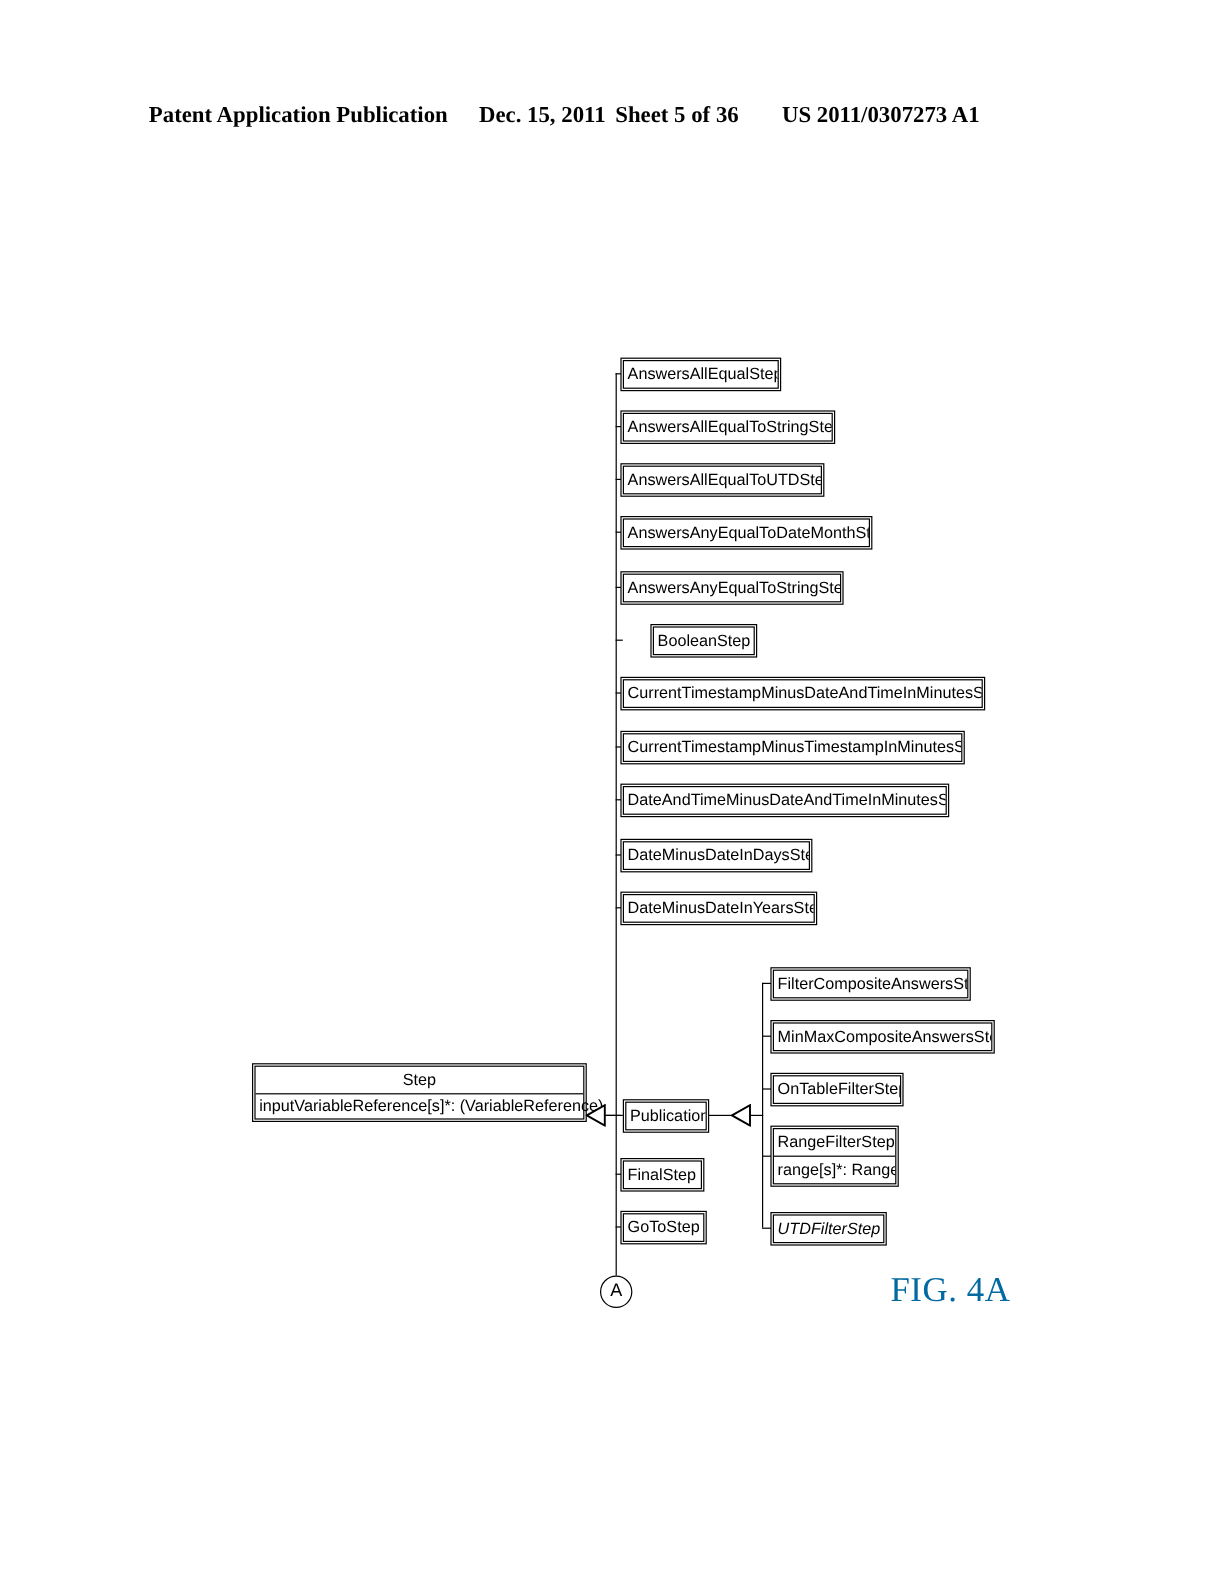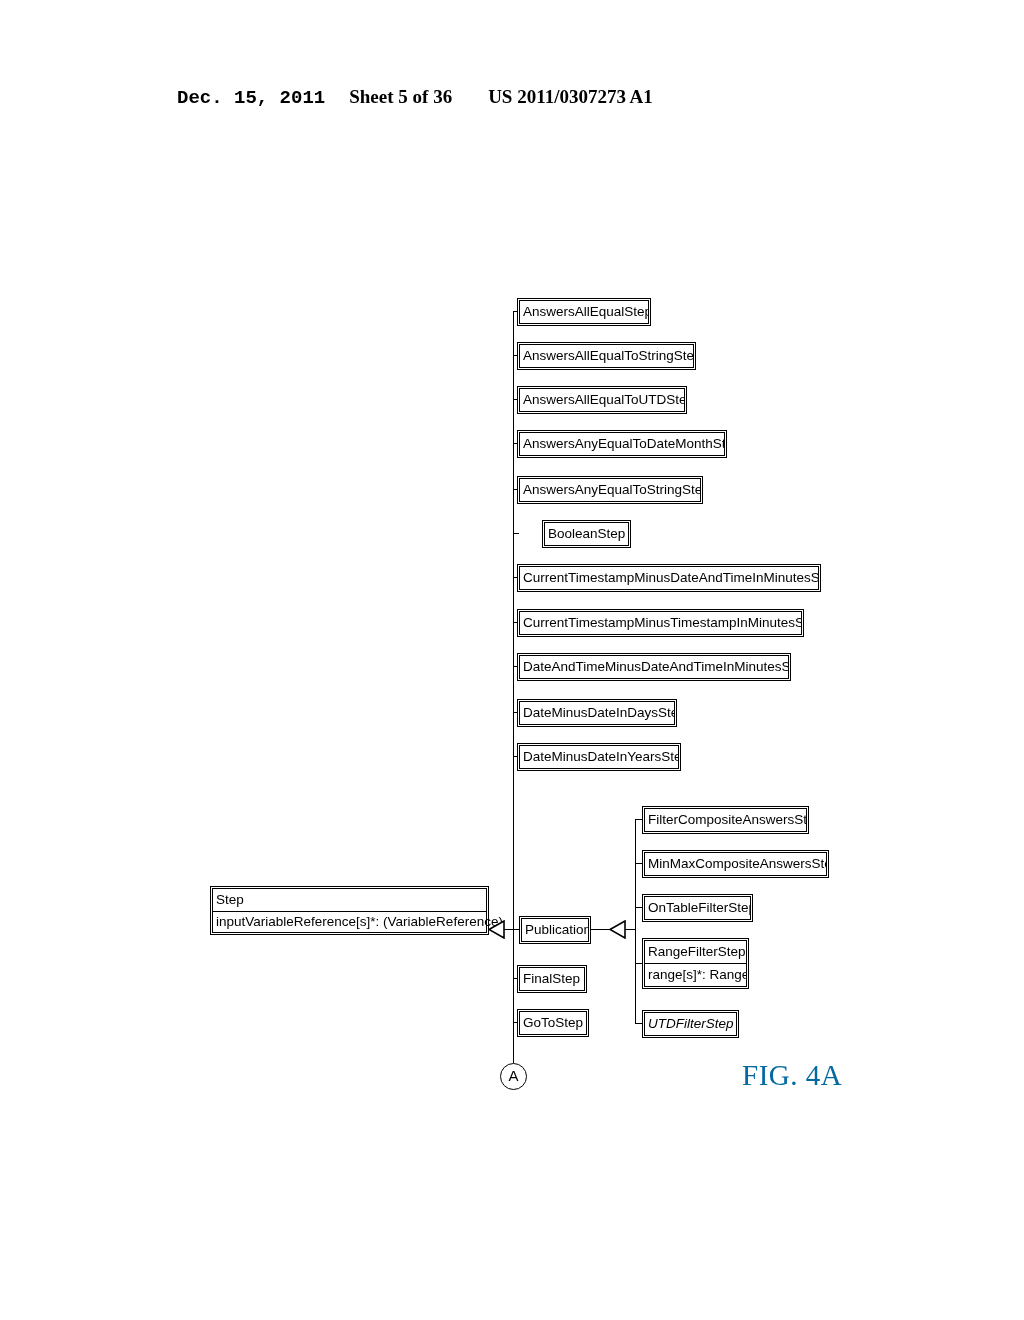--- a/index.html
+++ b/index.html
@@ -25,22 +25,22 @@
     height: 26px;
     font-family: "Liberation Serif", serif;
     font-weight: bold;
     font-size: 19px;
     color: #000000;
     white-space: nowrap;
     display: flex;
     align-items: baseline;
   }
   #patent-header .hdr-pub    { }
-  #patent-header .hdr-date   { margin-left: 53px; font-family: Liberation Mono, monospace; }
-  #patent-header .hdr-sheet  { margin-left: 24px; }
+  #patent-header .hdr-date   { margin-left: 26px; }
+  #patent-header .hdr-sheet  { margin-left: 8px; }
   #patent-header .hdr-num    { margin-left: 36px; }
 
   
   #figure-label {
     position: absolute;
     left: 742px;
     top: 1059px;
     font-family: Liberation Serif, serif;
     font-size: 29px;
     letter-spacing: 0.5px;
@@ -62,21 +62,21 @@
   .uml-row {
     box-sizing: border-box;
     height: 22px;
     line-height: 21px;
     font-size: 13.5px;
     color: #000000;
     white-space: nowrap;
     overflow: hidden;
     padding: 0 3px;
   }
-  .uml-row.center { }
+  .uml-row.center { text-align: center; }
   .uml-row.left   { text-align: left; }
   .uml-sep {
     border-top: 1px solid #000000;
   }
   .uml-attr {
     box-sizing: border-box;
     font-size: 13.5px;
     line-height: 17px;
     padding: 1px 3px 2px 3px;
     white-space: nowrap;
@@ -118,20 +118,21 @@
     color: #000000;
     z-index: 6;
   }
 </style>
 </head>
 <body>
 
 <div id="page">
 
   <div id="patent-header">
+    <span class="hdr-pub">Patent Application Publication</span>
     <span class="hdr-date">Dec. 15, 2011</span>
     <span class="hdr-sheet">Sheet 5 of 36</span>
     <span class="hdr-num">US 2011/0307273 A1</span>
   </div>
 
   <div class="vline" style="left:513px; top:311px; height:752px;"></div>
 
   <div class="hline" style="left:513px; top:311px;  width:6px;"></div>
   <div class="hline" style="left:513px; top:355px;  width:6px;"></div>
   <div class="hline" style="left:513px; top:399px;  width:6px;"></div>

